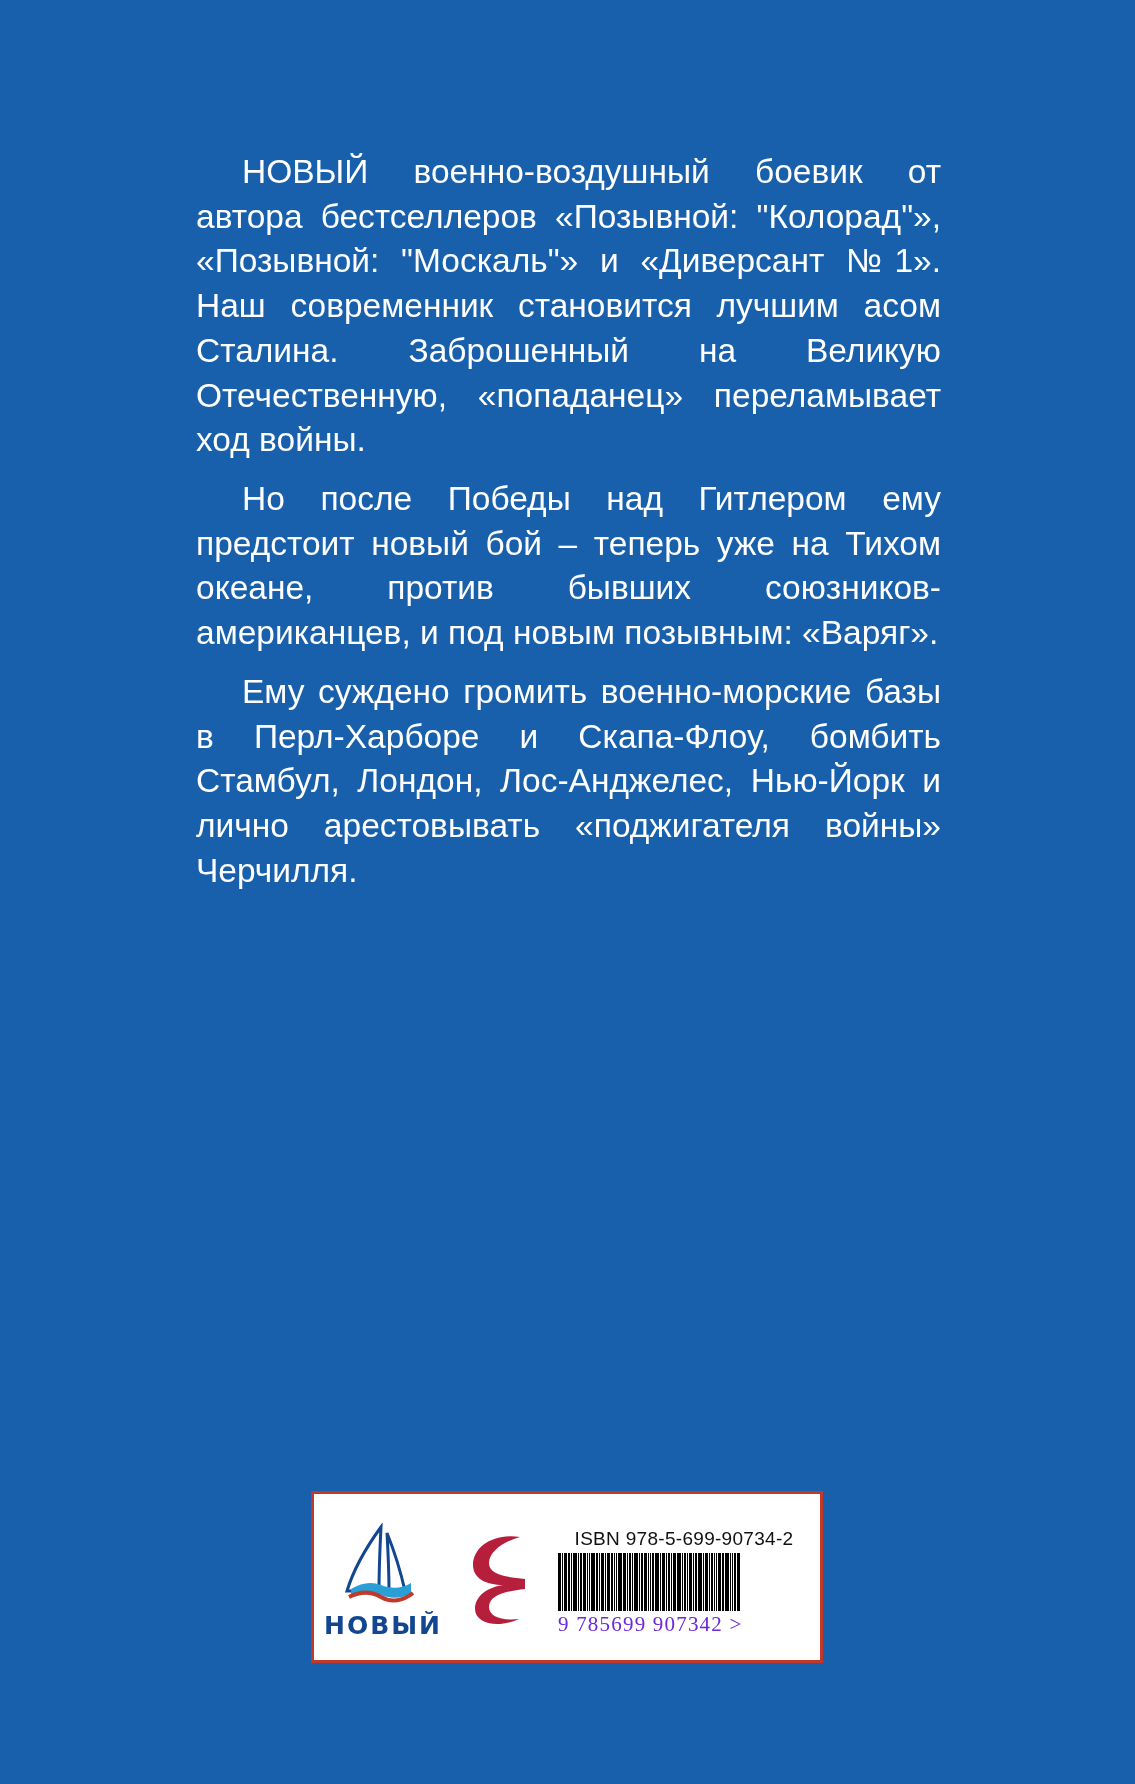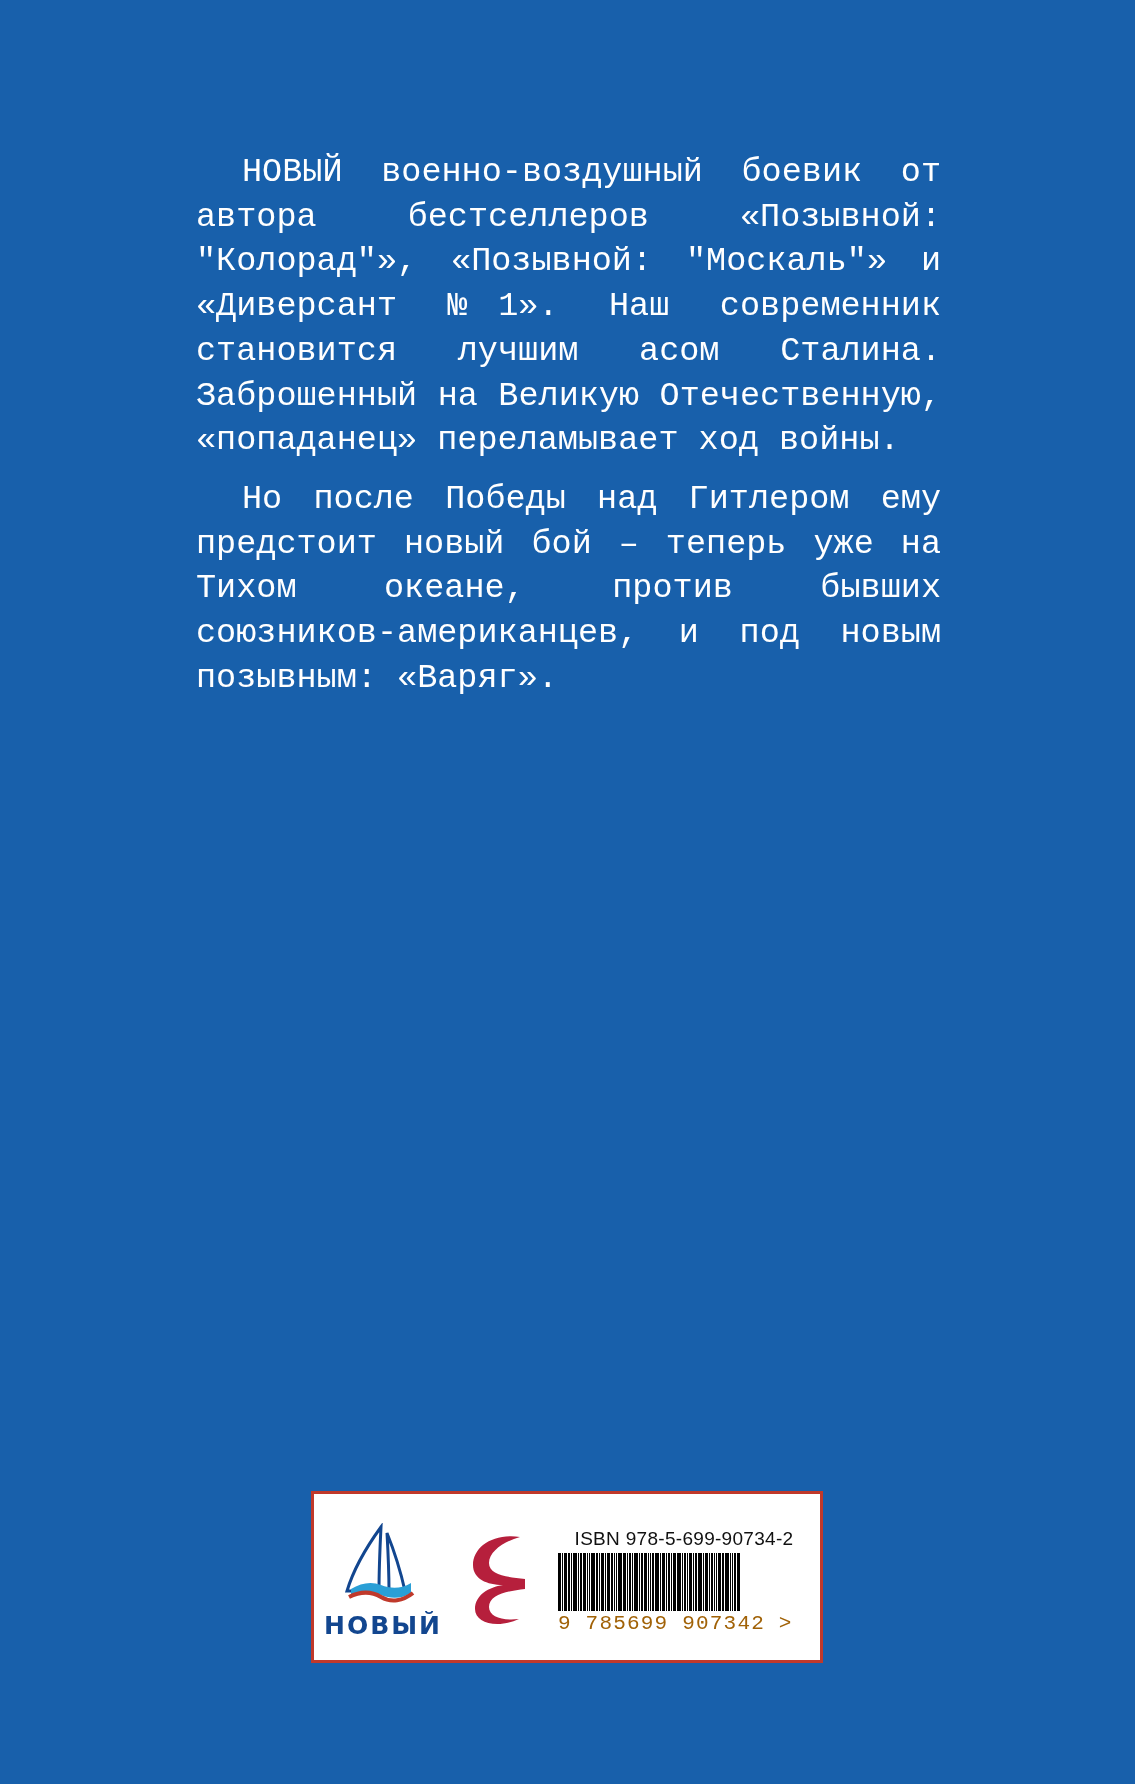--- a/index.html
+++ b/index.html
@@ -22,21 +22,21 @@
   }
   .blurb {
     position: absolute;
     left: 196px;
     top: 150px;
     width: 745px;
   }
   .blurb p {
     margin: 0 0 14px 0;
     color: #ffffff;
-    font-family: Liberation Mono, monospace;
+    font-family: Liberation Sans, sans-serif;
     font-size: 33.5px;
     line-height: 1.335;
     text-align: justify;
     text-indent: 46px;
     letter-spacing: 0px;
     font-weight: 400;
   }
   .blurb p:last-child { margin-bottom: 0; }
 
   
@@ -110,36 +110,37 @@
     height: 58px;
     width: 252px;
   }
   .barcode .bars span {
     display: inline-block;
     background: #000;
     height: 100%;
     margin-right: 1px;
   }
   .barcode-digits {
-    font-family: Liberation Mono, monospace;
+    font-family: Liberation Serif, serif;
     font-size: 21px;
     letter-spacing: 1.2px;
-    color: #a16207;
+    color: #6d28d9;
     margin-top: 1px;
     white-space: nowrap;
   }
 </style>
 </head>
 <body>
 
 <div class="cover">
 
   <div class="blurb">
     <p>НОВЫЙ военно-воздушный боевик от автора бестселлеров «Позывной: "Колорад"», «Позывной: "Москаль"» и «Диверсант №1». Наш современник становится лучшим асом Сталина. Заброшенный на Великую Отечественную, «попаданец» переламывает ход войны.</p>
     <p>Но после Победы над Гитлером ему предстоит новый бой – теперь уже на Тихом океане, против бывших союзников-американцев, и под новым позывным: «Варяг».</p>
+    <p>Ему суждено громить военно-морские базы в Перл-Харборе и Скапа-Флоу, бомбить Стамбул, Лондон, Лос-Анджелес, Нью-Йорк и лично арестовывать «поджигателя войны» Черчилля.</p>
   </div>
 
   <div class="imprint">
 
     <div class="logo-yauza">
       <div class="mark">
         <svg width="96" height="88" viewBox="0 0 96 88" xmlns="http://www.w3.org/2000/svg">
           <path d="M46 4 C30 26 18 48 12 68 L44 68 C44 46 45 24 46 4 Z" fill="none" stroke="#12468f" stroke-width="3"></path>
           <path d="M52 10 C60 30 66 50 70 68 L54 68 C54 48 53 28 52 10 Z" fill="none" stroke="#12468f" stroke-width="3"></path>
           <path d="M16 66 C26 60 36 58 46 62 C56 66 66 66 76 60 L76 70 C66 76 56 76 46 72 C36 68 26 68 16 74 Z" fill="#2a9fd6"></path>

